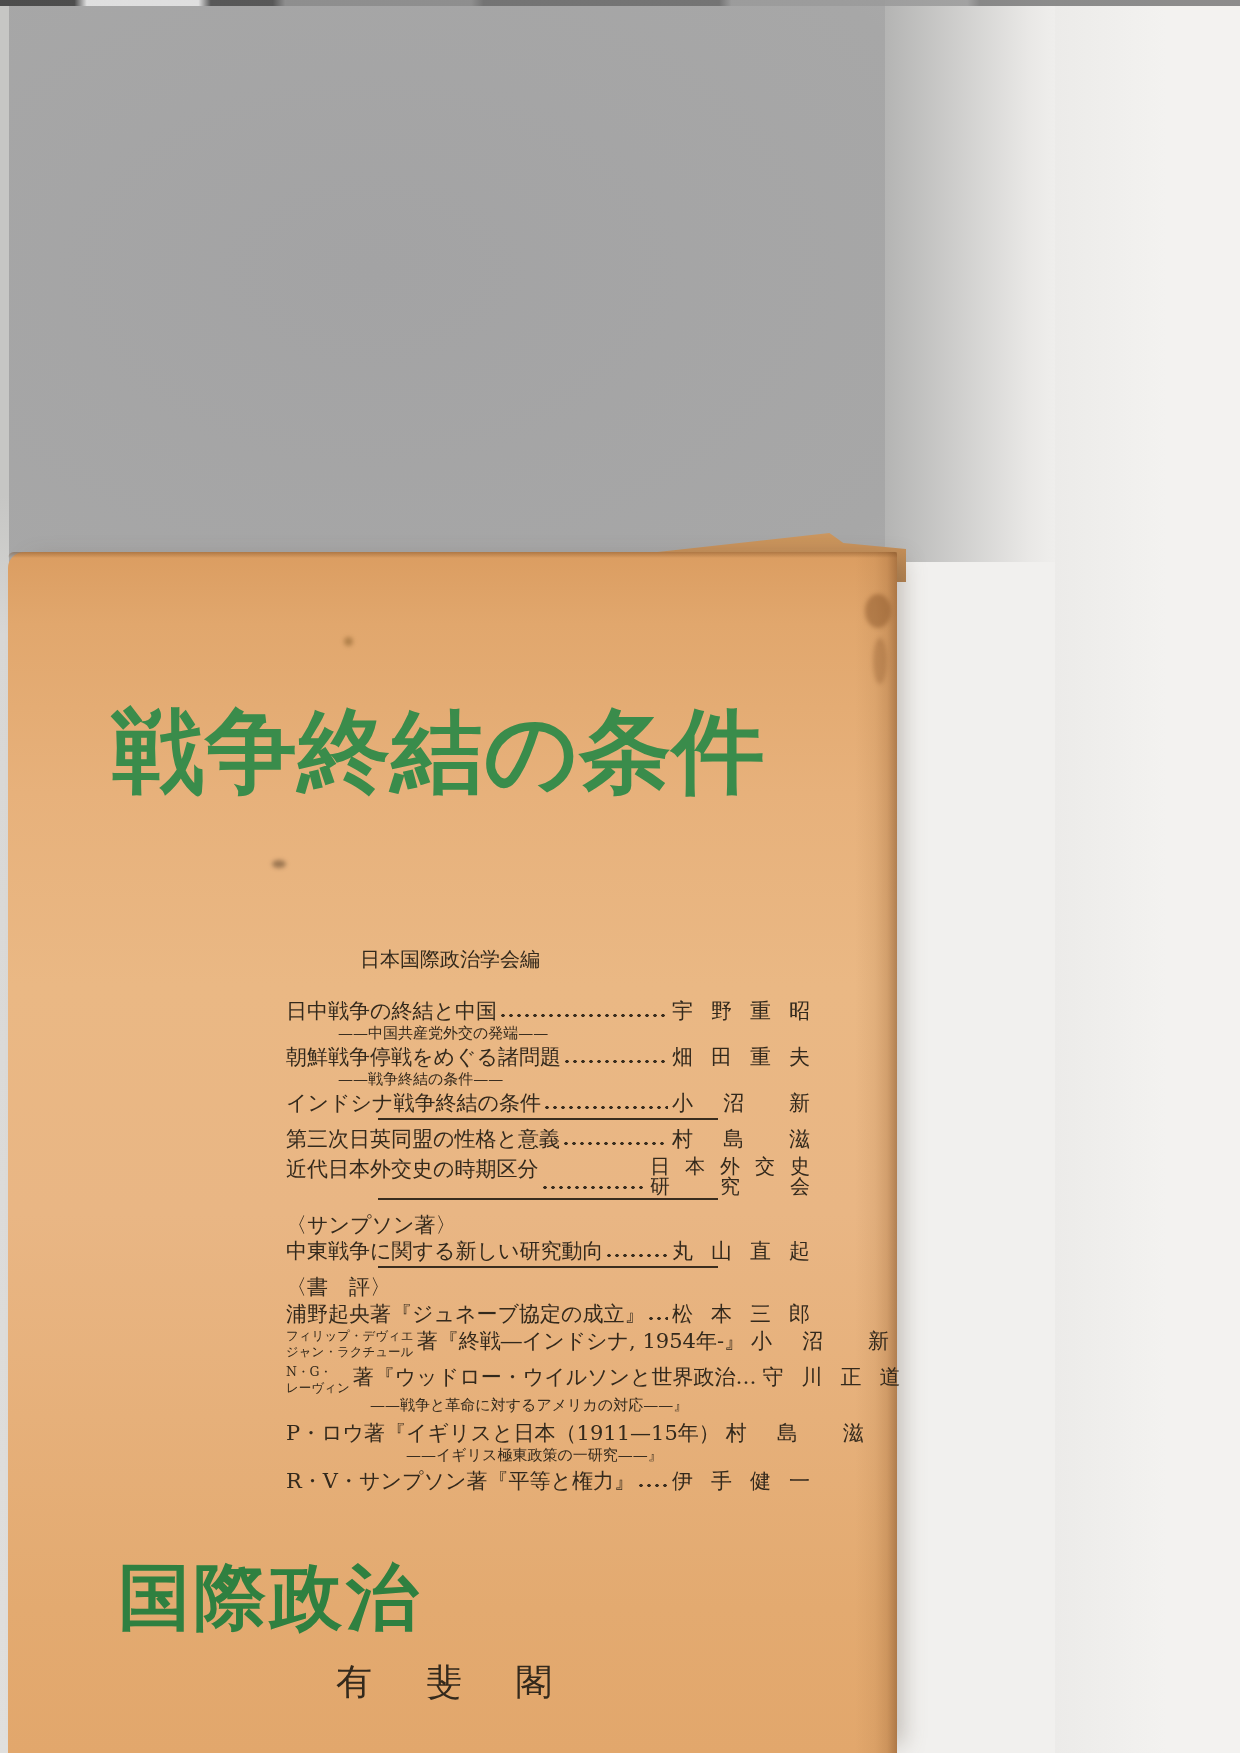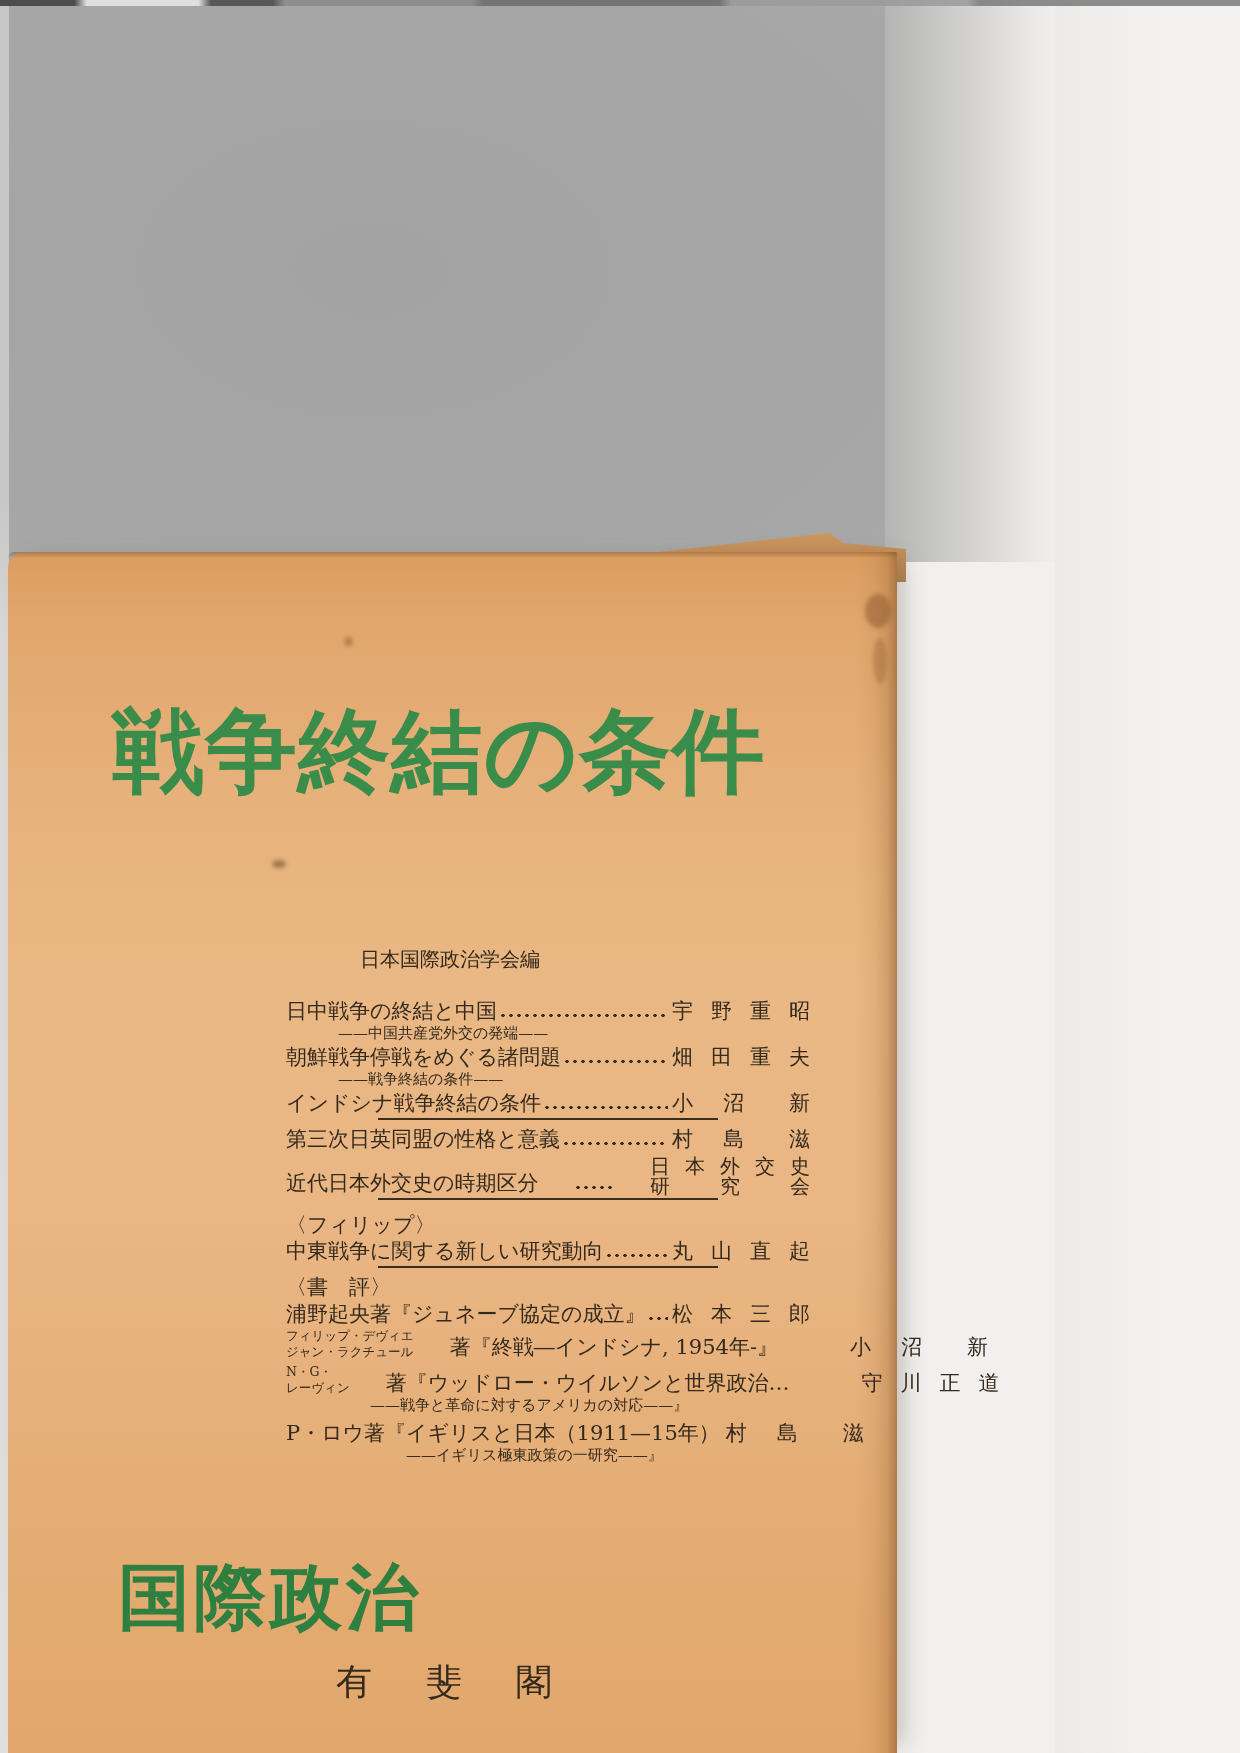--- a/index.html
+++ b/index.html
@@ -76,21 +76,21 @@
   .publisher-name{
     position:absolute;left:328px;top:1106px;
     font-size:36px;letter-spacing:54px;white-space:nowrap;color:#33291c;text-align:right;
   }
   
   .toc{
     position:absolute;left:278px;top:446px;width:524px;
     color:#33291c;font-size:21px;line-height:26px;
   }
   .row{display:flex;align-items:baseline;}
-  .row.center{align-items:flex-end;gap:33px;}
+  .row.center{align-items:flex-start;}
   .a-title{white-space:nowrap;}
   .leader{
     flex:1;min-width:0;align-self:stretch;margin:0 4px 0 2px;
     background-image:radial-gradient(circle,#3a2d1e 1.5px,rgba(0,0,0,0) 1.9px);
     background-size:8px 5px;background-repeat:repeat-x;
     background-position:left 0 bottom 6px;
   }
   .author{width:138px;flex:none;text-align-last:justify;white-space:nowrap;}
   .author-stack{width:160px;flex:none;font-size:20px;line-height:20px;}
   .author-stack div{text-align-last:justify;}
@@ -154,21 +154,21 @@
     <div class="row center mt4">
       <span class="a-title">近代日本外交史の時期区分</span>
       <span class="leader"></span>
       <span class="author-stack">
         <div>日 本 外 交 史</div>
         <div>研 究 会</div>
       </span>
     </div>
     <div class="toc-rule mb12"></div>
 
-    <div class="heading">〈フィリップ〉</div>
+    <div class="heading">〈サンプソン著〉</div>
 
     <div class="row">
       <span class="a-title">中東戦争に関する新しい研究動向</span>
       <span class="leader"></span>
       <span class="author">丸 山 直 起</span>
     </div>
     <div class="toc-rule"></div>
 
     <div class="heading">〈書　評〉</div>
 
@@ -199,18 +199,23 @@
     </div>
     <div class="subtitle ind2">——戦争と革命に対するアメリカの対応——』</div>
 
     <div class="row mt6">
       <span class="a-title">P・ロウ著『イギリスと日本（1911—15年）</span>
       <span class="leader"></span>
       <span class="author">村 島　滋</span>
     </div>
     <div class="subtitle ind3">——イギリス極東政策の一研究——』</div>
 
+    <div class="row mt4">
+      <span class="a-title">R・V・サンプソン著『平等と権力』</span>
+      <span class="leader"></span>
+      <span class="author">伊 手 健 一</span>
+    </div>
 
   </div>
 
   <div class="journal-title">国際政治</div>
   <div class="publisher-name">有斐閣</div>
 </div>
 
 </body></html>

